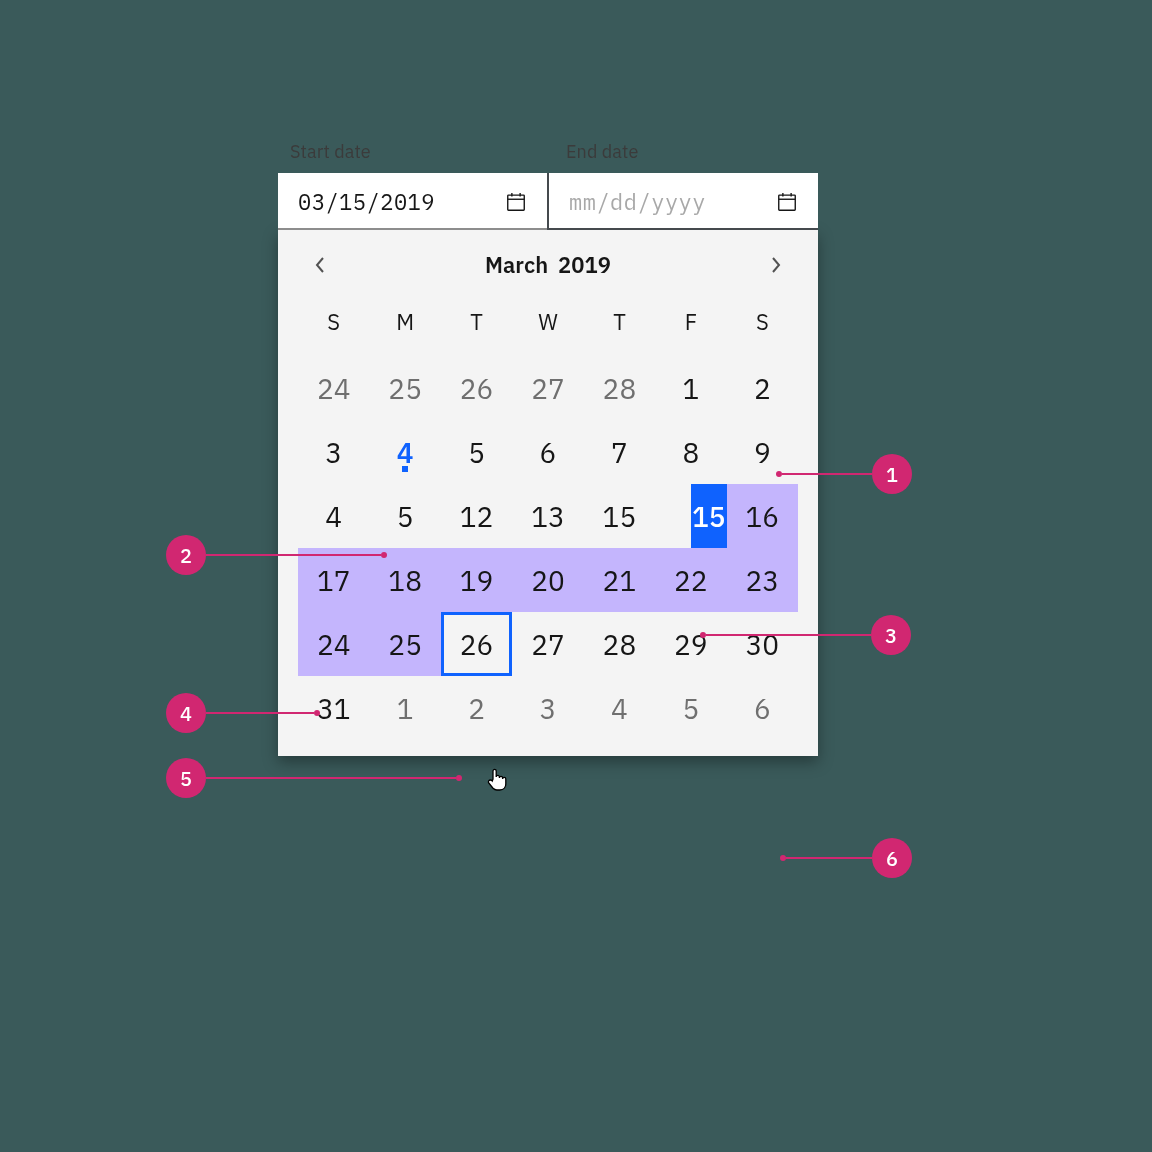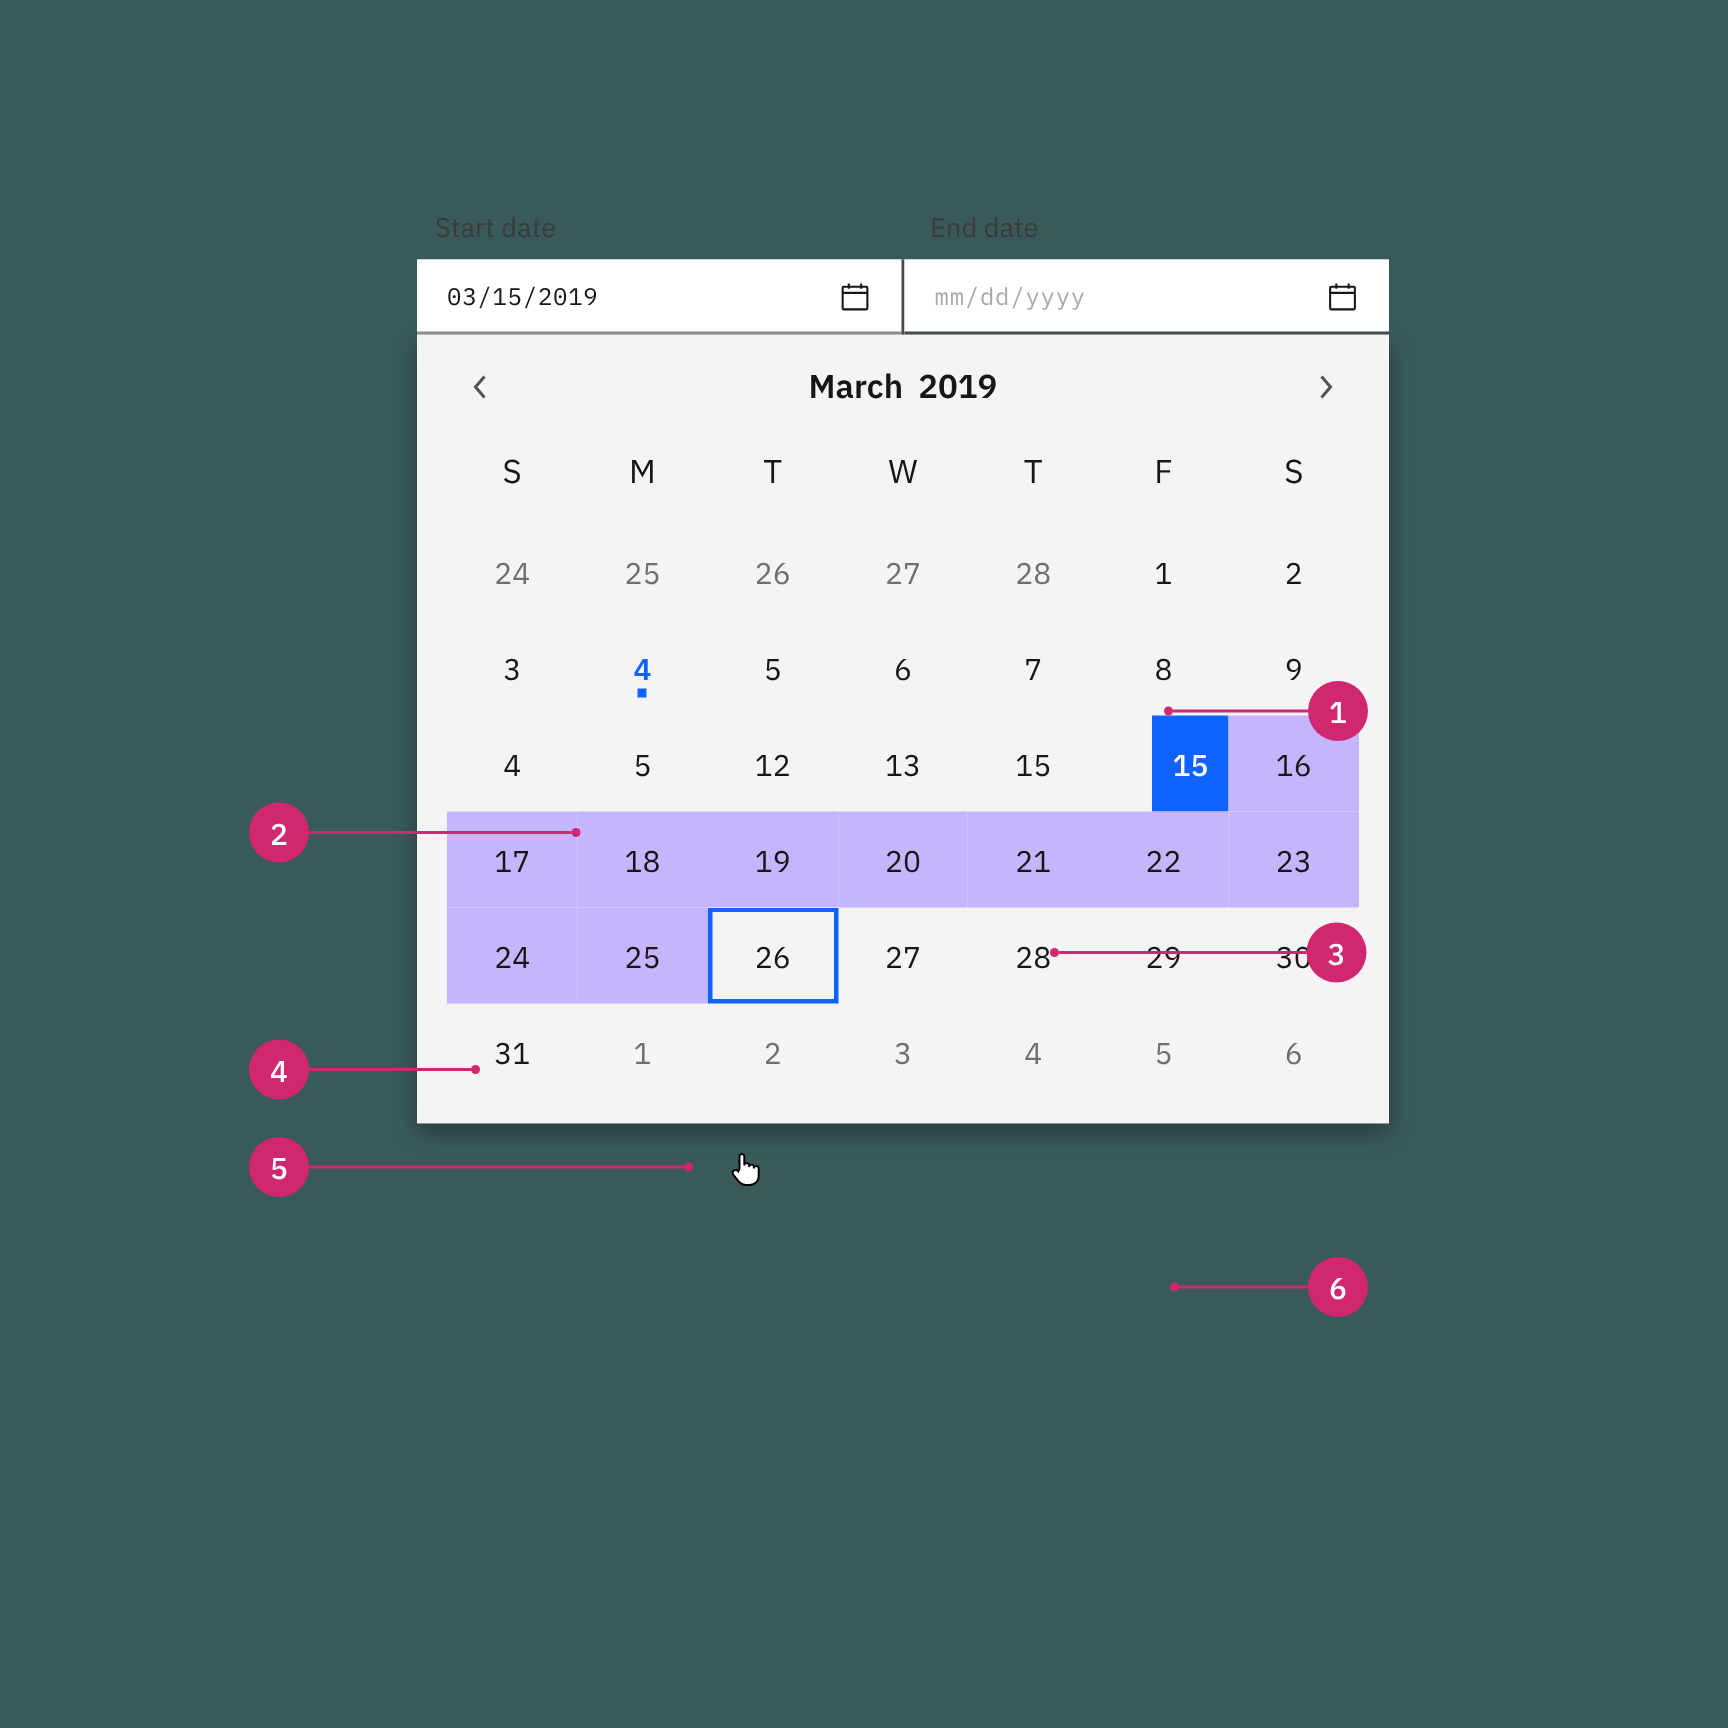--- a/index.html
+++ b/index.html
@@ -6,21 +6,21 @@
   html, body { width: 1152px; height: 1152px; }
   body {
     background: #3a5a5a;
     font-family: "IBM Plex Sans", -apple-system, Helvetica, Arial, sans-serif;
     position: relative;
   }
   .stage {
     position: absolute;
     left: 278px;
     top: 140px;
-    width: 648px;
+    width: 540px;
   }
   .labels-row {
     display: flex;
     gap: 24px;
     padding-left: 12px;
     margin-bottom: 10px;
   }
   .field-label {
     flex: 1;
     font-size: 18px;
@@ -42,21 +42,21 @@
   }
   .input-cell.end {
     border-bottom: 2px solid #454a4e;
   }
   .divider {
     width: 2px;
     background: #454a4e;
   }
   .input-value {
     font-family: ui-monospace, "IBM Plex Mono", monospace;
-    font-size: 16px;
+    font-size: 22px;
     color: #161616;
     letter-spacing: 0.5px;
   }
   .input-value.placeholder {
     color: #a8a8a8;
   }
   .cal-icon svg { display: block; }
   .panel {
     background: #f4f4f4;
     box-shadow: 0 6px 14px rgba(0,0,0,.35);
@@ -90,21 +90,21 @@
     font-size: 22px;
     color: #161616;
     padding: 10px 0 20px 0;
   }
   .day {
     position: relative;
     height: 64px;
     display: flex;
     align-items: center;
     justify-content: center;
-    font-size: 20px;
+    font-size: 28px;
     color: #161616;
     cursor: pointer;
   }
   .day.muted { color: #6f6f6f; }
   .day.today {
     color: #0f62fe;
     font-weight: 600;
   }
   .day.today::after {
     content: "";

